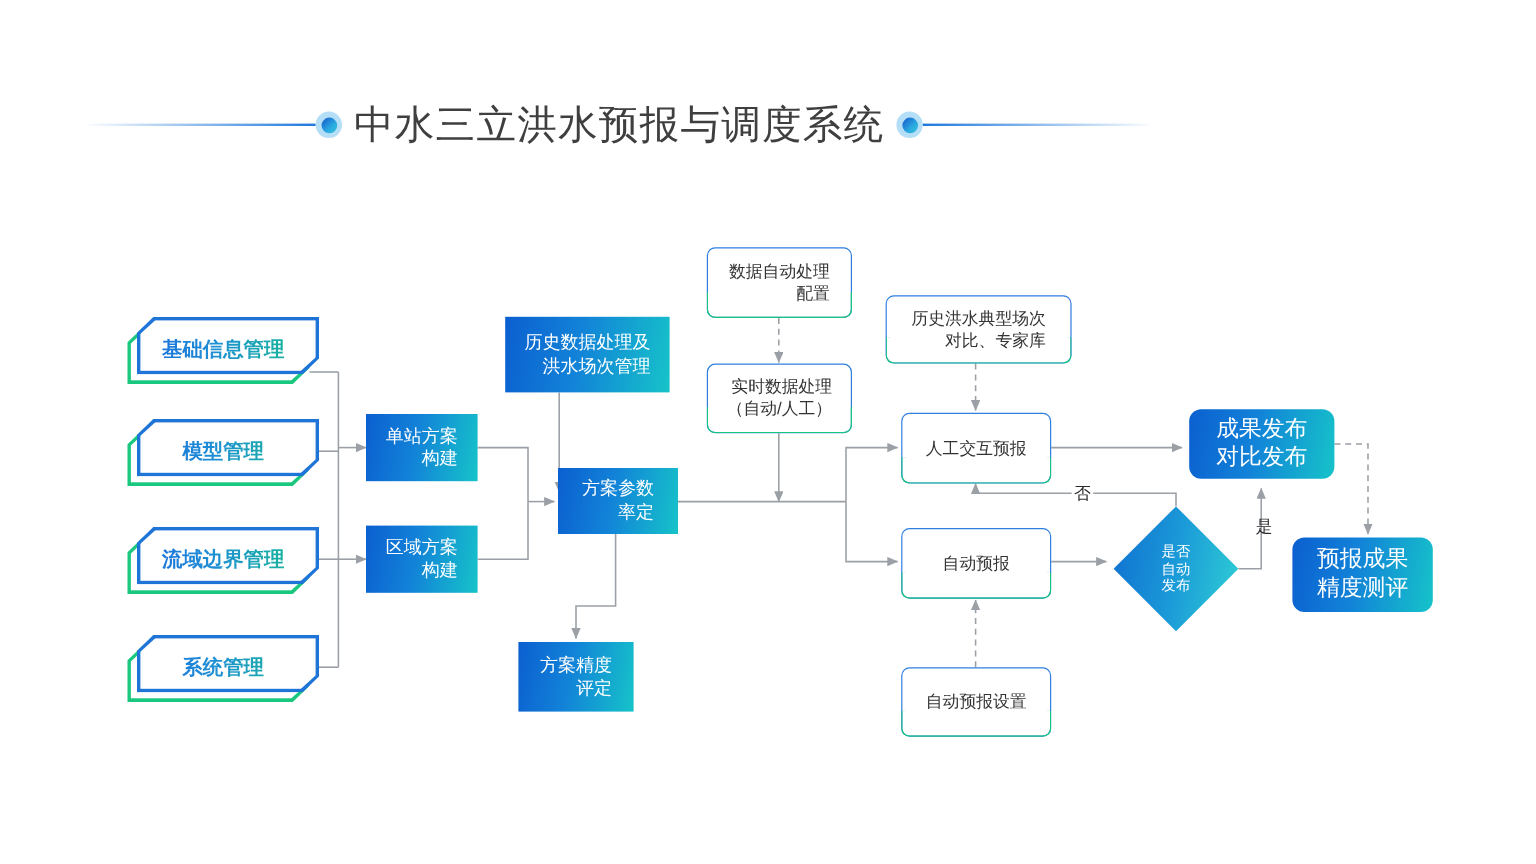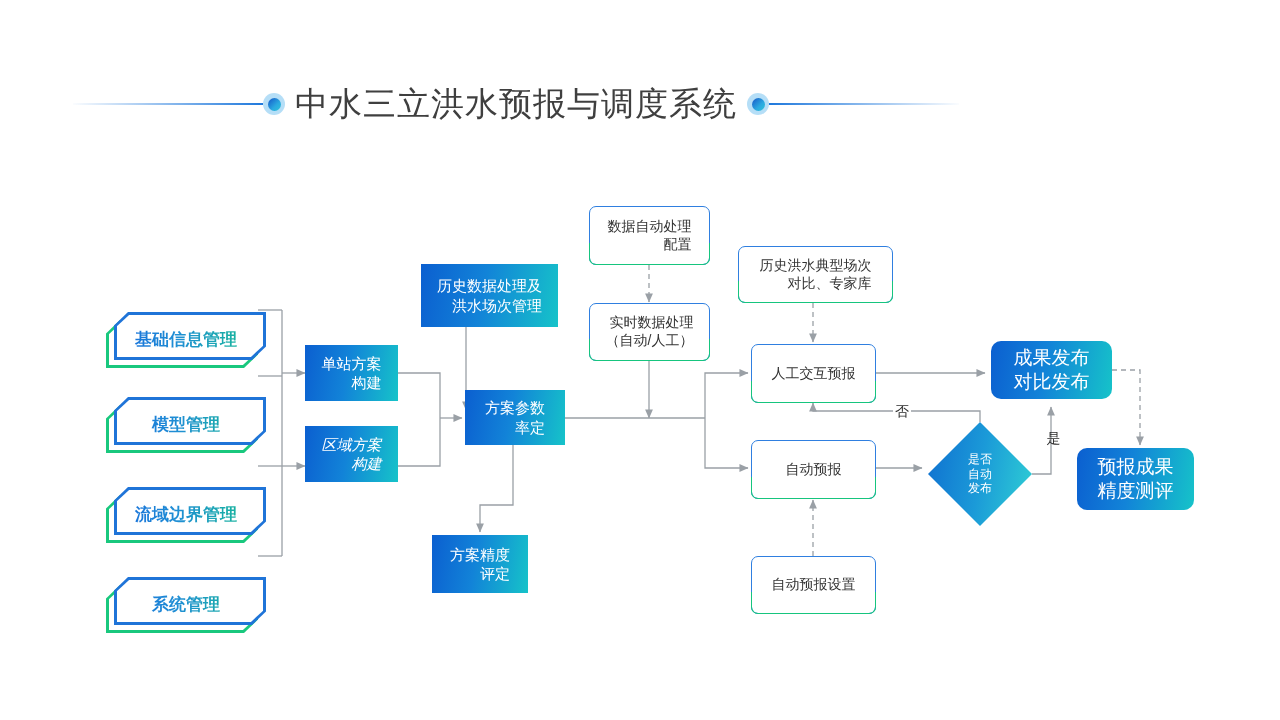--- a/index.html
+++ b/index.html
@@ -63,21 +63,21 @@
   .node {
     position: absolute;
     box-sizing: border-box;
     display: flex; align-items: center; justify-content: center;
     text-align: right;
     line-height: 1.28;
   }
 
   
   .sidebtn {
-    width: 160px; height: 56px; margin-top: 48px;
+    width: 160px; height: 56px;
   }
   .sidebtn .shell {
     position: absolute; left: 0; top: 0; width: 160px; height: 56px;
   }
   .sidebtn .layer {
     position: absolute;
     width: 152px; height: 48px;
     box-sizing: border-box;
     border: 1.6px solid;
     -webkit-clip-path: polygon(14px 0, 100% 0, 100% 72%, calc(100% - 14px) 100%, 0 100%, 0 28%);
@@ -286,21 +286,21 @@
     <div class="cap">系统管理</div>
   </div>
 
   <div class="node gbox" style="left:305px; top:345px; width:93px; height:56px;">
     <div>
       <div>单站方案</div>
       <div>构建</div>
     </div>
   </div>
 
-  <div class="node gbox" style="left:305px; top:426px; width:93px; height:56px;font-style:italic;">
+  <div class="node gbox" style="left:305px; top:438px; width:93px; height:56px;">
     <div>
       <div>区域方案</div>
       <div>构建</div>
     </div>
   </div>
 
   <div class="node gbox" style="left:421px; top:264px; width:137px; height:63px;">
     <div>
       <div>历史数据处理及</div>
       <div>洪水场次管理</div>

